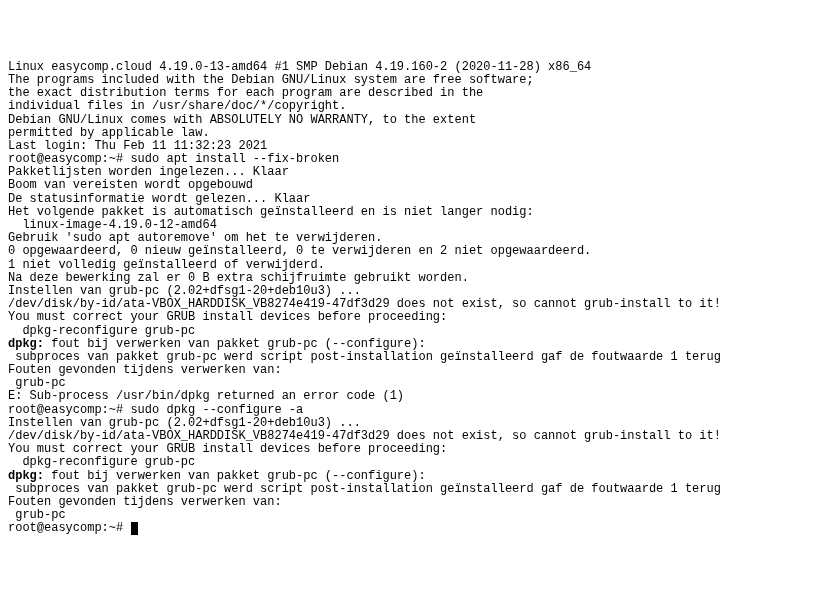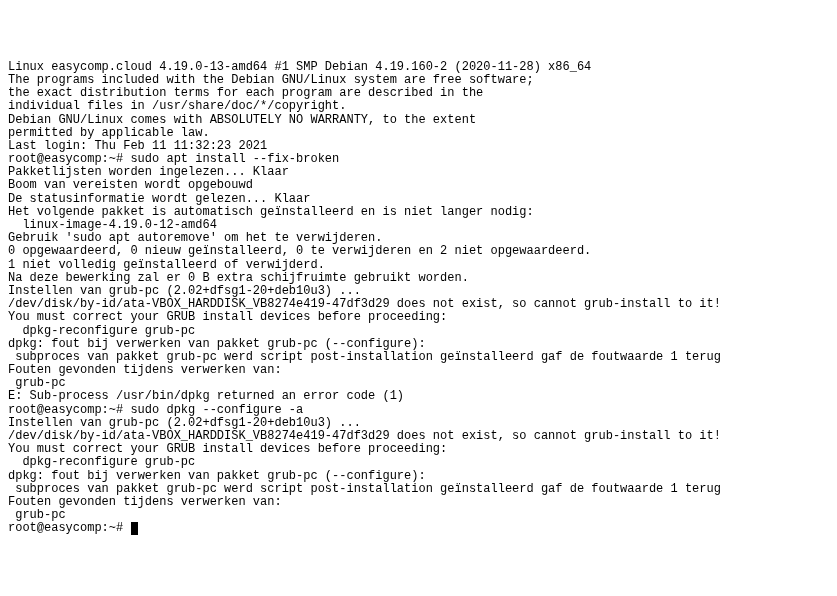--- a/index.html
+++ b/index.html
@@ -11,21 +11,21 @@
       line-height: 1.1;
       color: #000;
       white-space: pre;
       width: 837px;
       box-sizing: border-box;
     }
     .line {
       white-space: pre;
     }
     .bold {
-      font-weight: normal;
+      font-weight: bold;
     }
     .cursor {
       display: inline-block;
       width: 7px;
       height: 13px;
       background: #000;
       vertical-align: text-bottom;
       margin-left: 1px;
     }
     .inline {

